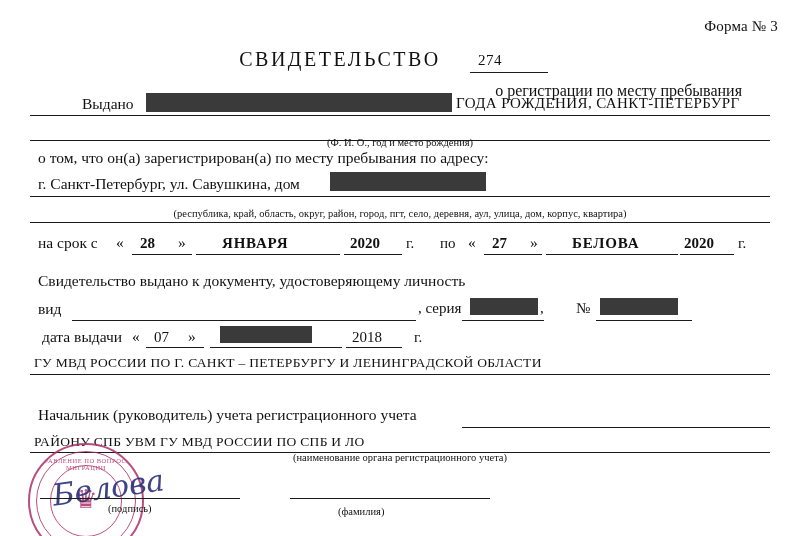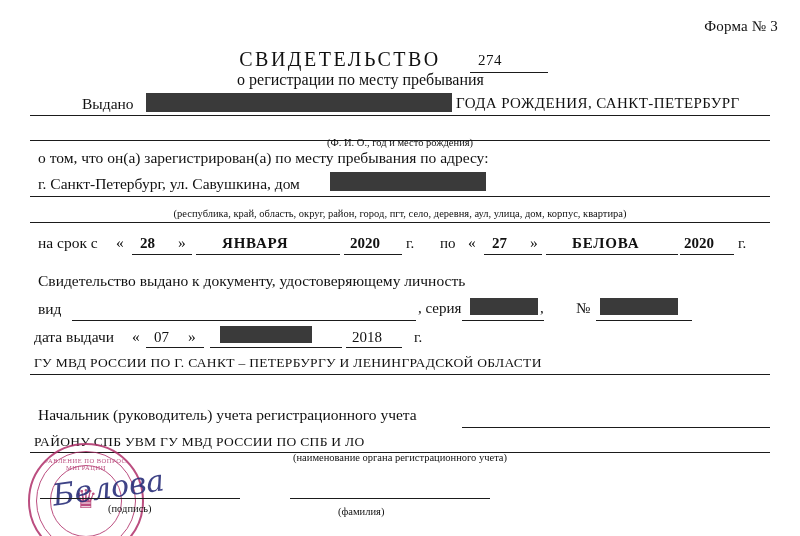--- a/index.html
+++ b/index.html
@@ -51,22 +51,22 @@
     position: absolute;
     left: 470px;
     top: 72px;
     width: 78px;
     border-bottom: 1px solid #1b1b1b;
   }
   .subtitle {
     position: absolute;
     left: 0;
     right: 0;
-    top: 71px;
-    text-align: center;
+    top: 82px;
+    text-align: right;
     font-size: 16px;
     margin-left: 37px;
   }
   .subtitle-inner {
     display: inline-block;
     position: relative;
     left: -58px;
   }
 
   .row-label {
@@ -235,21 +235,21 @@
   <div class="row-label" style="left:38px; top:300px;">вид</div>
   <div class="val" style="left:418px; top:300px;">, серия</div>
   <div class="redact" style="left:470px; top:298px; width:68px; height:17px;"></div>
   <div class="val" style="left:540px; top:300px;">,</div>
   <div class="val" style="left:576px; top:300px;">№</div>
   <div class="redact" style="left:600px; top:298px; width:78px; height:17px;"></div>
   <div class="line" style="left:72px; top:320px; width:344px;"></div>
   <div class="line" style="left:462px; top:320px; width:82px;"></div>
   <div class="line" style="left:596px; top:320px; width:96px;"></div>
 
-  <div class="row-label" style="left:34px; top:328px;">дата выдачи</div>
+  <div class="row-label" style="left:42px; top:328px;">дата выдачи</div>
   <div class="quote" style="left:132px; top:328px;">«</div>
   <div class="val" style="left:154px; top:329px;">07</div>
   <div class="quote" style="left:188px; top:328px;">»</div>
   <div class="redact" style="left:220px; top:326px; width:92px; height:17px;"></div>
   <div class="val" style="left:352px; top:329px;">2018</div>
   <div class="val" style="left:414px; top:329px;">г.</div>
   <div class="line" style="left:146px; top:347px; width:58px;"></div>
   <div class="line" style="left:210px; top:347px; width:132px;"></div>
   <div class="line" style="left:346px; top:347px; width:56px;"></div>
 

